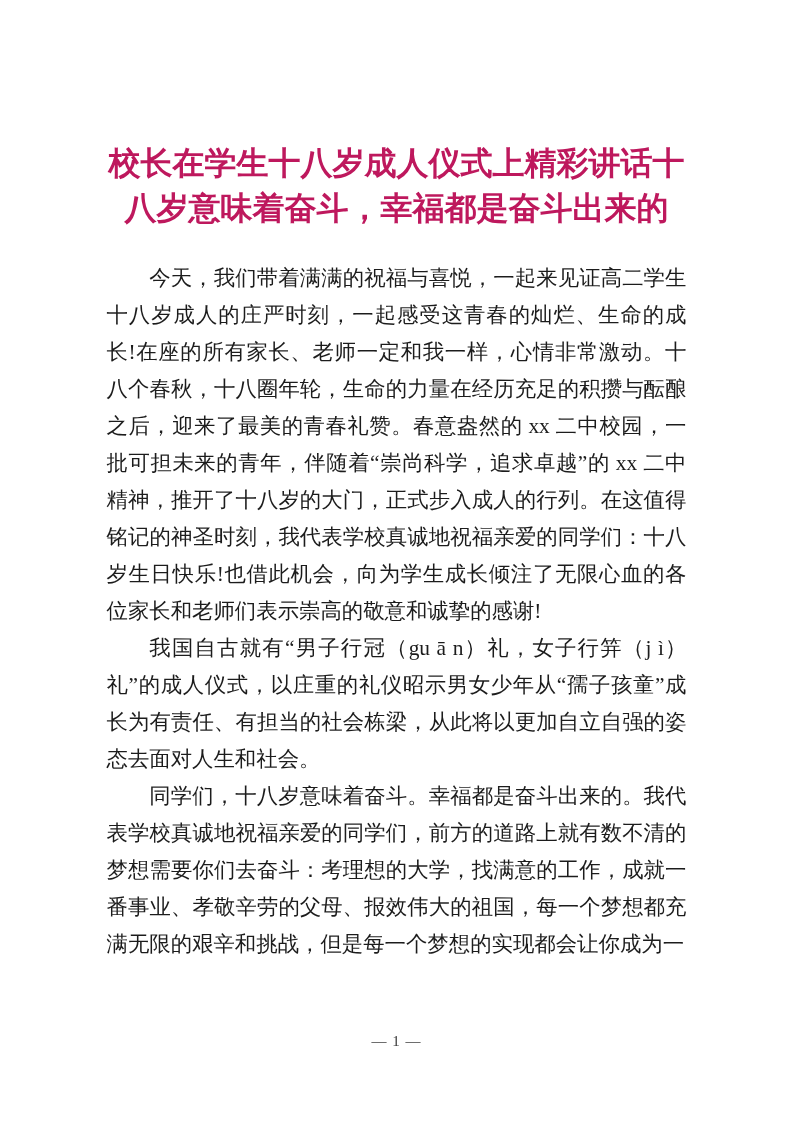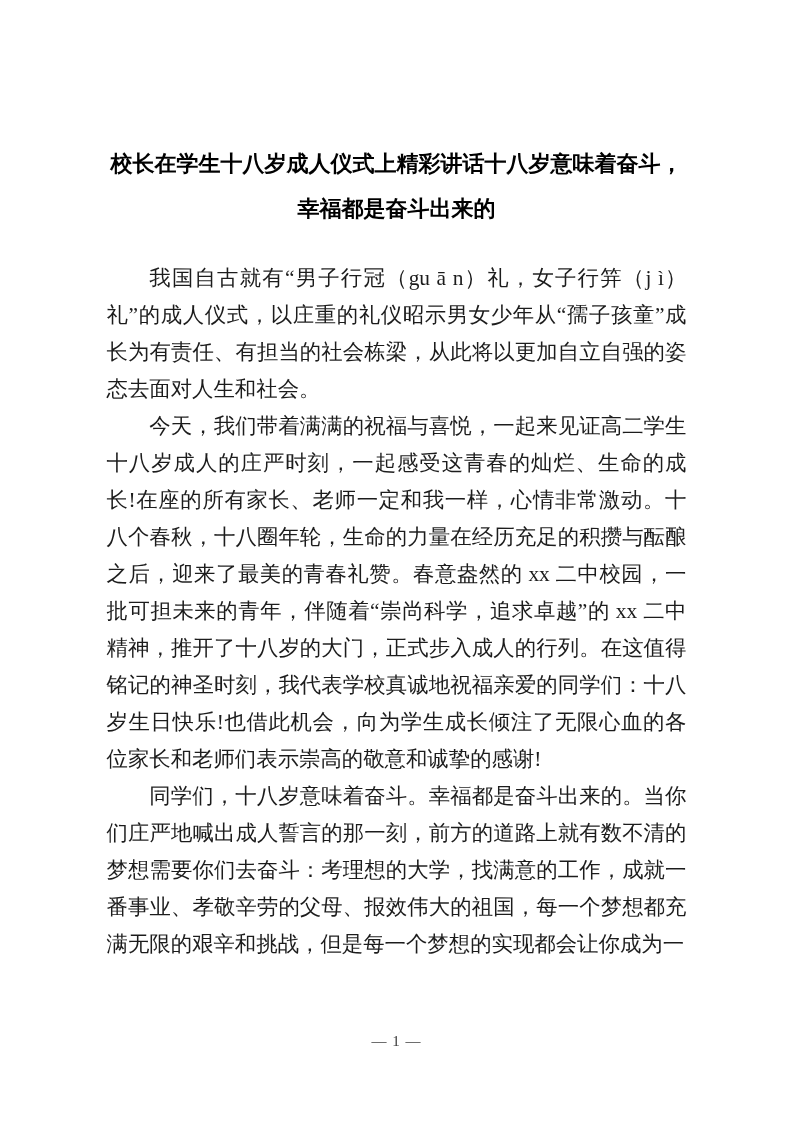--- a/index.html
+++ b/index.html
@@ -15,24 +15,24 @@
     background: #ffffff;
     color: #1c1c1c;
     overflow: hidden;
     font-family: "Liberation Serif", "DejaVu Serif", serif;
   }
   .doc-title {
     width: 582px;
     margin: 141px auto 0 auto;
     font-family: "Liberation Sans", "DejaVu Sans", sans-serif;
     font-weight: bold;
-    font-size: 22px;
+    font-size: 32px;
     line-height: 45px;
     text-align: center;
-    color: #000000;
+    color: #be185d;
     letter-spacing: 0;
   }
   .content {
     width: 580px;
     margin: 29px auto 0 auto;
   }
   .para {
     margin: 0;
     font-size: 21.4px;
     line-height: 37px;
@@ -55,20 +55,20 @@
   }
 </style>
 </head>
 <body>
 
 <div class="page">
 
   <h1 class="doc-title">校长在学生十八岁成人仪式上精彩讲话十八岁意味着奋斗，幸福都是奋斗出来的</h1>
 
   <div class="content">
+    <p class="para">今天，我们带着满满的祝福与喜悦，一起来见证高二学生十八岁成人的庄严时刻，一起感受这青春的灿烂、生命的成长!在座的所有家长、老师一定和我一样，心情非常激动。十八个春秋，十八圈年轮，生命的力量在经历充足的积攒与酝酿之后，迎来了最美的青春礼赞。春意盎然的 xx 二中校园，一批可担未来的青年，伴随着“崇尚科学，追求卓越”的 xx 二中精神，推开了十八岁的大门，正式步入成人的行列。在这值得铭记的神圣时刻，我代表学校真诚地祝福亲爱的同学们：十八岁生日快乐!也借此机会，向为学生成长倾注了无限心血的各位家长和老师们表示崇高的敬意和诚挚的感谢!</p>
     <p class="para">我国自古就有“男子行冠（gu ā n）礼，女子行笄（j ì）礼”的成人仪式，以庄重的礼仪昭示男女少年从“孺子孩童”成长为有责任、有担当的社会栋梁，从此将以更加自立自强的姿态去面对人生和社会。</p>
-    <p class="para">今天，我们带着满满的祝福与喜悦，一起来见证高二学生十八岁成人的庄严时刻，一起感受这青春的灿烂、生命的成长!在座的所有家长、老师一定和我一样，心情非常激动。十八个春秋，十八圈年轮，生命的力量在经历充足的积攒与酝酿之后，迎来了最美的青春礼赞。春意盎然的 xx 二中校园，一批可担未来的青年，伴随着“崇尚科学，追求卓越”的 xx 二中精神，推开了十八岁的大门，正式步入成人的行列。在这值得铭记的神圣时刻，我代表学校真诚地祝福亲爱的同学们：十八岁生日快乐!也借此机会，向为学生成长倾注了无限心血的各位家长和老师们表示崇高的敬意和诚挚的感谢!</p>
-    <p class="para">同学们，十八岁意味着奋斗。幸福都是奋斗出来的。当你们庄严地喊出成人誓言的那一刻，前方的道路上就有数不清的梦想需要你们去奋斗：考理想的大学，找满意的工作，成就一番事业、孝敬辛劳的父母、报效伟大的祖国，每一个梦想都充满无限的艰辛和挑战，但是每一个梦想的实现都会让你成为一</p>
+    <p class="para">同学们，十八岁意味着奋斗。幸福都是奋斗出来的。我代表学校真诚地祝福亲爱的同学们，前方的道路上就有数不清的梦想需要你们去奋斗：考理想的大学，找满意的工作，成就一番事业、孝敬辛劳的父母、报效伟大的祖国，每一个梦想都充满无限的艰辛和挑战，但是每一个梦想的实现都会让你成为一</p>
   </div>
 
   <div class="footer">— 1 —</div>
 
 </div>
 
 </body></html>

